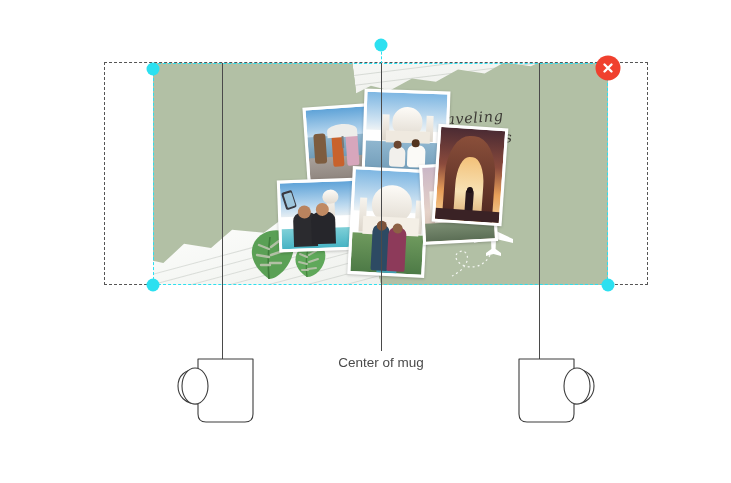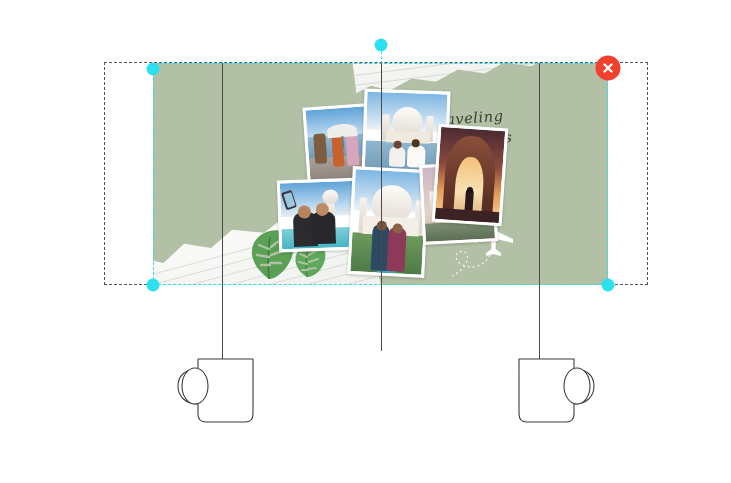--- a/index.html
+++ b/index.html
@@ -397,20 +397,21 @@
   <div class="close-btn">
     <svg width="13" height="13" viewBox="0 0 13 13">
       <path d="M3 3 L10 10 M10 3 L3 10" stroke="#ffffff" stroke-width="2.4" stroke-linecap="round"></path>
     </svg>
   </div>
 
   <div class="guide" style="left:222px; top:63px; height:300px;"></div>
   <div class="guide" style="left:381px; top:63px; height:288px;"></div>
   <div class="guide" style="left:539px; top:63px; height:300px;"></div>
 
+  <div class="center-label">Center of mug</div>
 
   <div class="mug-wrap" style="left:172px; top:348px;">
     <svg width="92" height="78" viewBox="0 0 92 78">
       <path d="M26 11 L26 21 C13 21 6 28 6 38 C6 48 13 56 26 56 L26 66
                C26 71 29 74 34 74 L73 74 C78 74 81 71 81 66 L81 11 Z" fill="#ffffff" stroke="#3c3c3c" stroke-width="1.1" stroke-linejoin="round"></path>
       <ellipse cx="23" cy="38" rx="13" ry="18" fill="#ffffff" stroke="#3c3c3c" stroke-width="1.1"></ellipse>
     </svg>
   </div>
 
   <div class="mug-wrap" style="left:508px; top:348px;">

